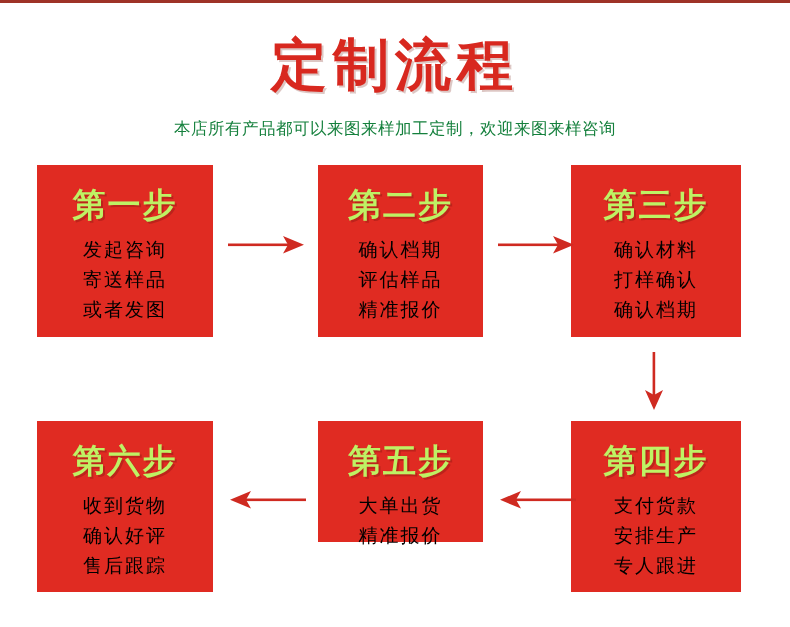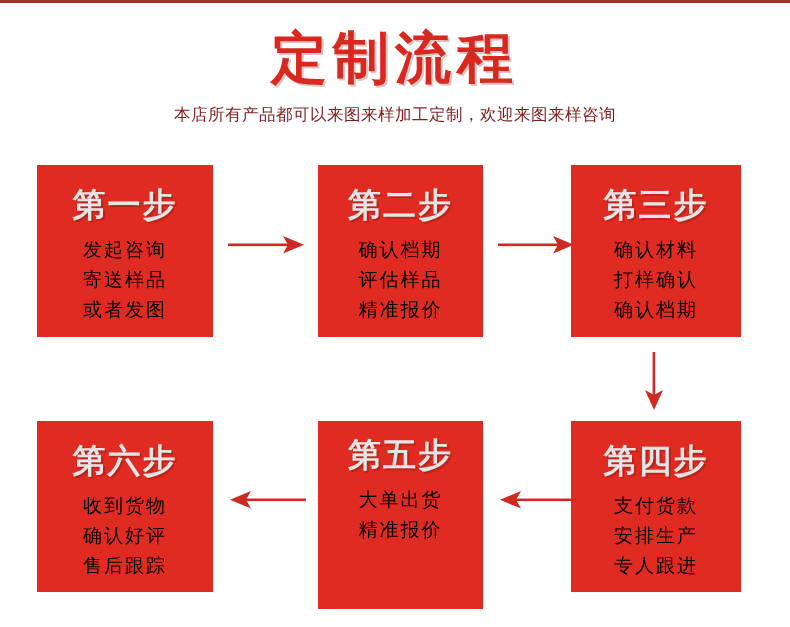--- a/index.html
+++ b/index.html
@@ -34,54 +34,54 @@
 
   
   .header {
     position: absolute;
     left: 0;
     top: 0;
     width: 790px;
     text-align: center;
   }
   .page-title {
-    margin: 0;
+    margin: 7px;
     padding-top: 26px;
     font-size: 56px;
     line-height: 64px;
     font-weight: bold;
     color: #d8281f;
     letter-spacing: 6px;
     text-shadow: 2px 2px 0 rgba(120,30,20,0.25);
     font-family: "DejaVu Sans", "Liberation Sans", sans-serif;
   }
   .page-subtitle {
     margin: 0;
     padding-top: 14px;
     font-size: 16.5px;
     line-height: 22px;
-    color: #7f1d1d;
+    color: #15803d;
     letter-spacing: 0.5px;
     font-family: "DejaVu Sans", "Liberation Sans", sans-serif;
   }
 
   
   .step-box {
     position: absolute;
     background: #e02b22;
     box-sizing: border-box;
     text-align: center;
     color: #ffffff;
   }
   .step-title {
     font-size: 33px;
     line-height: 38px;
     font-weight: bold;
     letter-spacing: 2px;
-    color: #e5e5e5;
+    color: #bef264;
     text-shadow: 2px 2px 0 rgba(120,20,14,0.35);
     font-family: "DejaVu Sans", "Liberation Sans", sans-serif;
     white-space: nowrap;
   }
   .step-lines {
     padding-top: 10px;
   }
   .step-line {
     font-size: 19px;
     line-height: 30px;
@@ -89,21 +89,21 @@
     letter-spacing: 2px;
     font-family: "DejaVu Sans", "Liberation Sans", sans-serif;
     white-space: nowrap;
   }
 
   
   #box-1 { left: 37px;  top: 165px; width: 176px; height: 172px; padding-top: 21px; }
   #box-2 { left: 318px; top: 165px; width: 165px; height: 172px; padding-top: 21px; }
   #box-3 { left: 571px; top: 165px; width: 170px; height: 172px; padding-top: 21px; }
   #box-6 { left: 37px;  top: 421px; width: 176px; height: 171px; padding-top: 21px; }
-  #box-5 { left: 318px; top: 421px; width: 165px; height: 188px; padding-top: 15px; }
+  #box-5 { left: 318px; top: 421px; width: 165px; height: 121px; padding-top: 21px; }
   #box-4 { left: 571px; top: 421px; width: 170px; height: 171px; padding-top: 21px; }
 
   
   .arrow {
     position: absolute;
   }
   .arrow svg { display: block; }
 
   #arrow-1-2 { left: 228px; top: 232px; }
   #arrow-2-3 { left: 498px; top: 232px; }

